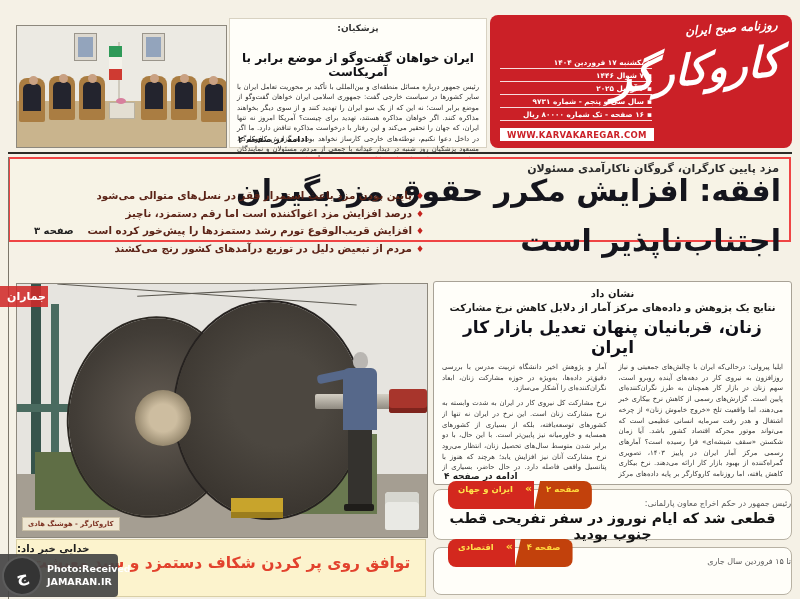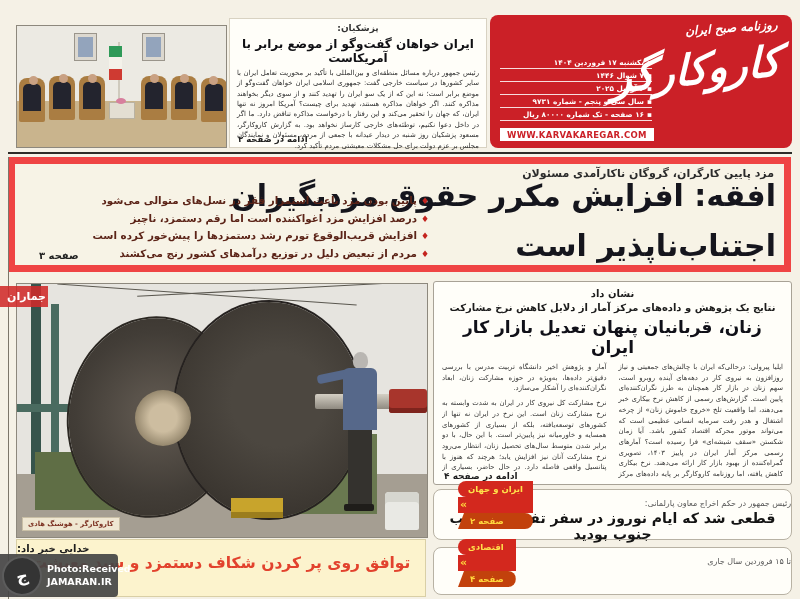--- a/index.html
+++ b/index.html
@@ -18,42 +18,42 @@
   .chair{position:absolute;width:26px;height:44px;background:#aa7d42;border-radius:8px 8px 2px 2px;}
   .person-t{position:absolute;width:18px;height:27px;background:#23242e;border-radius:5px 5px 0 0;}
   .person-h{position:absolute;width:9px;height:9px;background:#c9a183;border-radius:50%;}
   .mtable{position:absolute;width:24px;height:15px;background:#e3ded2;border:1px solid #b9b2a2;}
   .flower{position:absolute;width:10px;height:6px;background:#d77f9d;border-radius:50%;}
 
   
   .pez-box{left:229px;top:18px;width:258px;height:130px;background:#fffef9;border:1px solid #d8d2c2;
       padding:4px 7px;box-sizing:border-box;}
   .pez-kicker{text-align:center;font-size:9px;font-weight:bold;color:#333;}
-  .pez-headline{text-align:center;font-size:12px;font-weight:900;color:#101014;margin:4px 0 3px;}
+  .pez-headline{text-align:center;font-size:12px;font-weight:900;color:#101014;margin:18px 0 3px;}
   .pez-body{font-size:6.9px;line-height:1.5;color:#2c2c2c;text-align:justify;}
   .pez-cont{position:absolute;left:8px;bottom:3px;font-size:8.5px;font-weight:bold;color:#222;}
 
   
   .masthead{left:490px;top:15px;width:302px;height:133px;background:#cb2027;border-radius:8px;overflow:hidden;}
   .mh-tagline{position:absolute;right:14px;top:6px;color:#fff;font-size:12px;font-style:italic;font-weight:bold;
       transform:rotate(-4deg);}
   .mh-title{position:absolute;right:6px;top:34px;width:180px;text-align:center;color:#fff;font-size:42px;
       font-weight:900;font-style:italic;transform:rotate(-6deg) skewX(-6deg);line-height:1;}
   .mh-dates{position:absolute;left:10px;top:41px;width:152px;direction:rtl;}
   .mh-date-row{display:flex;gap:3px;justify-content:flex-start;color:#fff;font-size:7.3px;font-weight:bold;
       border-bottom:1px solid rgba(255,255,255,.85);padding:1.5px 0;}
   .mh-site{position:absolute;left:10px;bottom:7px;background:#fff;color:#cb2027;font-size:8.5px;font-weight:900;
       padding:1.5px 7px;letter-spacing:.3px;}
 
   
   .top-divider{left:8px;top:152px;width:784px;height:2px;background:#2d2b27;}
   .left-rule{left:8px;top:157px;width:0;height:442px;border-left:1px solid #7c766a;}
 
   
-  .lead-section{left:8px;top:157px;width:783px;height:115px;background:#f7f3e6;border:7px solid #ef4444;box-sizing:border-box;}
+  .lead-section{left:8px;top:157px;width:783px;height:85px;background:#f7f3e6;border:2px solid #ef4444;box-sizing:border-box;}
   .lead-kicker{position:absolute;right:10px;top:3px;font-size:11px;font-weight:bold;color:#2b2b2b;}
   .lead-h1{position:absolute;right:8px;top:14px;font-size:30px;font-weight:900;color:#15151d;}
   .lead-h2{position:absolute;right:8px;top:64px;font-size:30px;font-weight:900;color:#15151d;}
   .lead-bullets{position:absolute;left:14px;top:28px;width:400px;direction:rtl;}
   .bullet-row{display:flex;gap:4px;align-items:baseline;justify-content:flex-start;line-height:1.72;}
   .diamond{color:#c4241f;font-size:9px;}
   .bullet-text{font-size:10.3px;font-weight:bold;color:#5b2317;}
   .lead-pageref{position:absolute;left:24px;bottom:4px;font-size:10px;font-weight:bold;color:#222;}
 
   
@@ -91,21 +91,21 @@
   .w-headline{text-align:center;font-size:17px;font-weight:900;color:#101018;margin:3px 0 5px;}
   .w-cols{columns:2;column-gap:12px;direction:rtl;font-size:6.9px;line-height:1.55;color:#333;
       text-align:justify;height:118px;overflow:hidden;}
   .w-cols p{margin:0 0 4px;}
   .w-cont{position:absolute;left:10px;bottom:3px;font-size:9px;font-weight:bold;color:#1c1c1c;}
 
   
   .news-box{left:433px;width:359px;background:#fffef9;border:1px solid #b8b2a4;border-radius:8px;box-sizing:border-box;}
   .box-a{top:489px;height:51px;}
   .box-b{top:547px;height:48px;}
-  .badge-row{position:absolute;top:-9px;left:24px;display:flex;align-items:stretch;font-size:8.5px;font-weight:bold;height:28px;line-height:16px;flex-direction:column;}
+  .badge-row{position:absolute;top:-9px;left:14px;display:flex;align-items:stretch;font-size:8.5px;font-weight:bold;height:28px;line-height:16px;}
   .badge-red{background:#d3281e;color:#ffe04a;padding:0 10px;border-radius:8px 0 0 8px;}
   .badge-chev{background:#d3281e;color:#ffd83d;padding:0 2px;font-size:11px;}
   .badge-black{background:#c2410c;color:#ffd83d;padding:0 12px;border-radius:0 8px 8px 0;
       clip-path:polygon(6px 0,100% 0,100% 100%,0 100%);}
   .nb-kicker{text-align:right;font-size:8px;color:#555;margin-top:9px;}
   .nb-headline{text-align:center;font-size:14px;font-weight:bold;color:#141414;margin-top:2px;}
 
   
   .yellow-box{left:16px;top:539px;width:410px;height:58px;background:#fcf3cd;border:1px solid #d9cfa6;
       box-sizing:border-box;padding-top:3px;}

